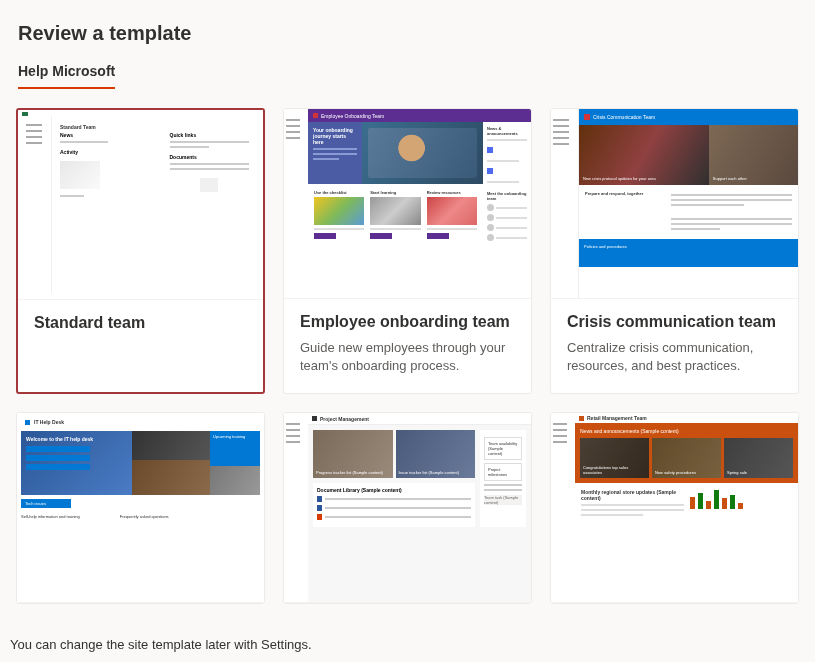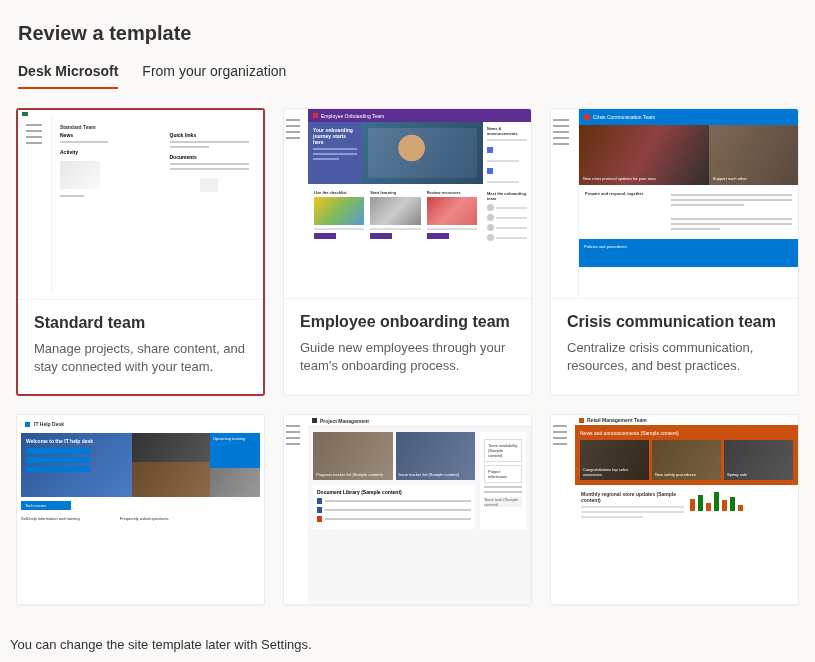--- a/index.html
+++ b/index.html
@@ -454,22 +454,21 @@
 
     
     .mini-line{height:2px;background:#aaa;margin:4px 0;width:70%;}
   </style>
 </head>
 <body>
 
 <div class="header-title">Review a template</div>
 
 <div class="tabs">
-  <div class="tab active">Desk Microsoft</div>
-  <div class="tab">From your organization</div>
+  <div class="tab active">Help Microsoft</div>
 </div>
 
 <div class="cards">
 
   <div class="card selected">
     <div class="thumb thumb-standard">
       <div class="ts-side">
         <div class="ts-topbar"></div>
         <div class="mini-line"></div>
           <div class="mini-line"></div>
@@ -493,21 +492,20 @@
             <div style="font-size:5px;font-weight:600;margin-top:6px;">Documents</div>
             <div class="ts-line"></div>
               <div class="ts-line"></div>
             <div style="width:18px;height:14px;background:#f0f0f0;margin:8px auto 0;"></div>
           </div>
         </div>
       </div>
     </div>
     <div class="card-body">
       <div class="card-title">Standard team</div>
-      <div class="card-desc">Manage projects, share content, and stay connected with your team.</div>
     </div>
   </div>
 
   <div class="card">
     <div class="thumb thumb-onboard">
       <div class="to-side">
         <div class="mini-line"></div>
           <div class="mini-line"></div>
           <div class="mini-line"></div>
           <div class="mini-line"></div>

